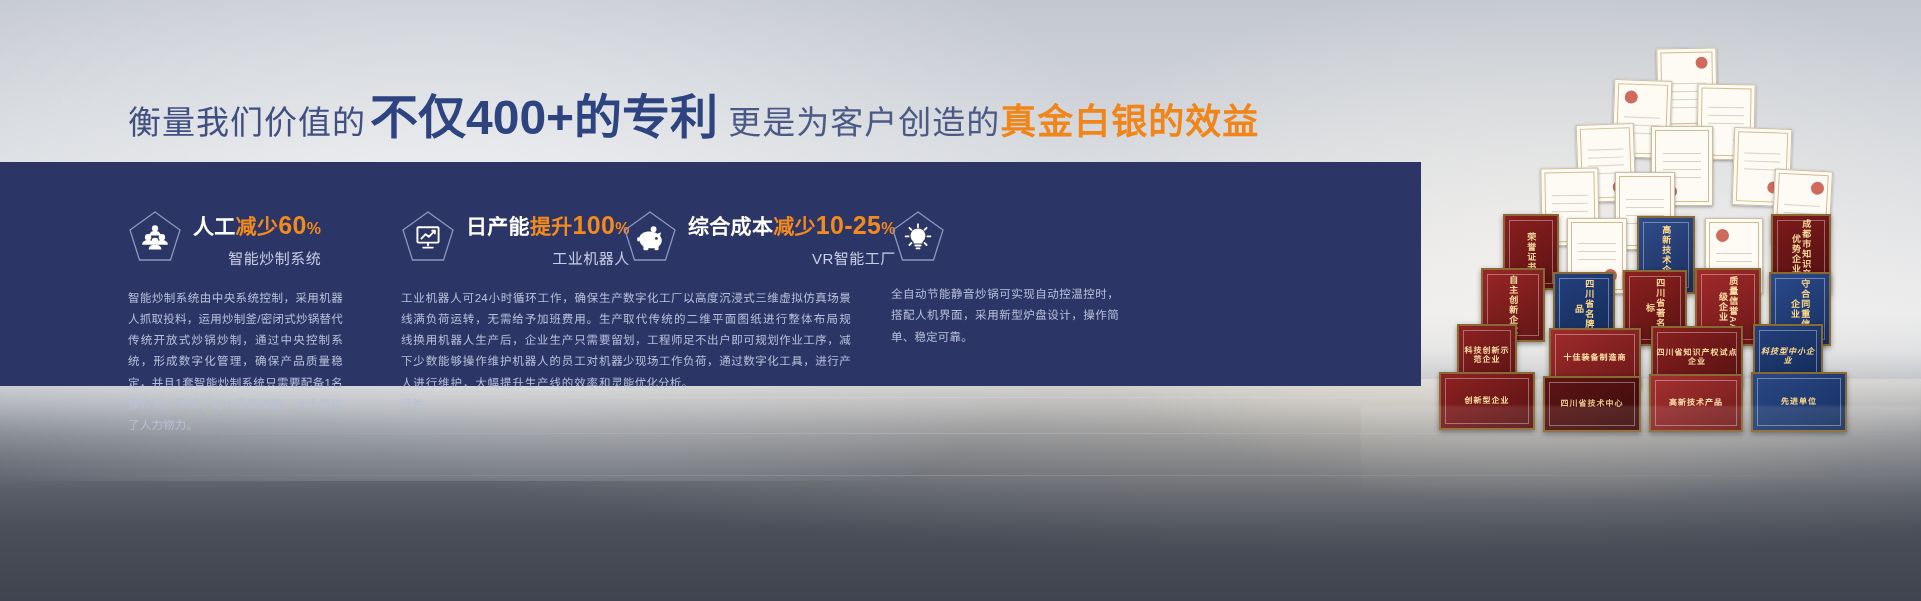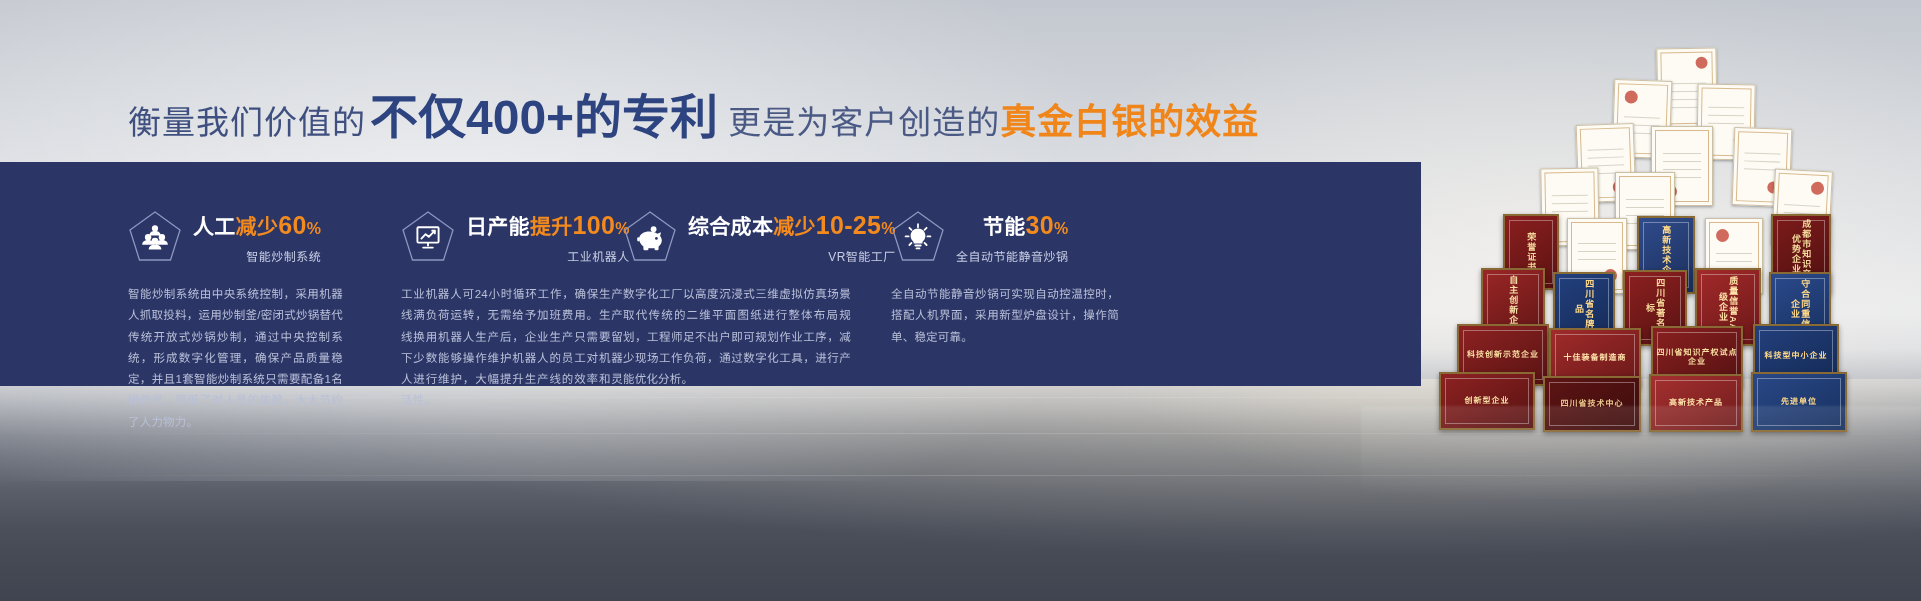--- a/index.html
+++ b/index.html
@@ -77,21 +77,21 @@
     width:54px; height:54px; flex:0 0 54px; position:relative; margin-right:11px;
     display:flex; align-items:center; justify-content:center;
   }
   .pent svg { position:absolute; inset:0; }
   .pent .glyph { position:relative; width:28px; height:28px; }
   .card-titles { padding-top:2px;text-align:right; }
   .stat { font-size:21px; font-weight:bold; color:#ffffff; letter-spacing:.3px; white-space:nowrap; line-height:1.1; }
   .stat .num { color:#f28a1e; font-size:25px; font-weight:bold; }
   .stat .orange { color:#f28a1e; }
   .stat .pct { color:#f28a1e; font-size:16px; font-weight:bold; }
-  .subtitle { font-size:12px; color:#c7cde2; margin-top:7px; letter-spacing:.5px; white-space:nowrap; }
+  .subtitle { font-size:15px; color:#c7cde2; margin-top:7px; letter-spacing:.5px; white-space:nowrap; }
   .body {
     margin-top:20px; font-size:11.5px; line-height:1.85; color:#b9c0d8;
     letter-spacing:.2px; text-align:justify;
   }
 
   
   #certs { position:absolute; right:0; top:28px; width:560px; height:470px; }
   .cert {
     position:absolute; background:#fdfbf4; border:1px solid #cbbfa4;
     box-shadow:0 1px 3px rgba(0,0,0,.35);
@@ -237,26 +237,20 @@
               <line x1="1.6" y1="13.4" x2="4.6" y2="13.4"></line>
               <line x1="26.4" y1="13.4" x2="23.4" y2="13.4"></line>
               <line x1="5.4" y1="22" x2="7.5" y2="19.9"></line>
               <line x1="22.6" y1="22" x2="20.5" y2="19.9"></line>
             </g>
             <path d="M14 5.6c-4.3 0-7.4 3.2-7.4 7.2 0 2.8 1.6 4.8 3 6.2v1.6h8.8v-1.6c1.4-1.4 3-3.4 3-6.2 0-4-3.1-7.2-7.4-7.2z" fill="#ffffff"></path>
             <rect x="10.4" y="21.6" width="7.2" height="1.9" rx=".9" fill="#ffffff"></rect>
             <rect x="11.6" y="24.5" width="4.8" height="1.8" rx=".9" fill="#ffffff"></rect>
           </svg>
         </div>
-        <div class="card-titles">
-          <div class="stat">
-            <span>节能</span><span class="orange"></span><span class="num">30</span><span class="pct">%</span>
-          </div>
-          <div class="subtitle">全自动节能静音炒锅</div>
-        </div>
       </div>
       <div class="body">全自动节能静音炒锅可实现自动控温控时，搭配人机界面，采用新型炉盘设计，操作简单、稳定可靠。</div>
     </div>
 
   </div>
 
   <div id="certs">
 
     <div class="cert" style="left:296px; top:20px;  width:60px; height:80px; transform:rotate(-1deg);">
       <div class="seal" style="left:38px; top:8px;  width:12px; height:12px;"></div>
@@ -354,33 +348,33 @@
     </div>
     <div class="plq" style="left:334px; top:240px; width:66px; height:78px; background:linear-gradient(150deg,#a32a2a,#6b1717);">
       <div class="plq-in"></div>
         <span style="color:#ffe2a8">质量信誉AAA级企业</span>
     </div>
     <div class="plq" style="left:408px; top:244px; width:62px; height:74px; background:linear-gradient(150deg,#2b4a8c,#17305f);">
       <div class="plq-in"></div>
         <span style="color:#ffd98a">守合同重信用企业</span>
     </div>
 
-    <div class="plq horiz" style="left:96px;  top:296px; width:92px; height:62px; background:linear-gradient(150deg,#8e2222,#5a1313);">
+    <div class="plq horiz" style="left:96px;  top:296px; width:60px; height:62px; background:linear-gradient(150deg,#8e2222,#5a1313);">
       <div class="plq-in"></div>
         <span style="color:#f6dca0">科技创新示范企业</span>
     </div>
     <div class="plq horiz" style="left:188px; top:300px; width:92px; height:60px; background:linear-gradient(150deg,#a12b2b,#6a1818);">
       <div class="plq-in"></div>
         <span style="color:#ffe3ab">十佳装备制造商</span>
     </div>
     <div class="plq horiz" style="left:290px; top:298px; width:92px; height:62px; background:linear-gradient(150deg,#8a2020,#551111);">
       <div class="plq-in"></div>
         <span style="color:#f6dca0">四川省知识产权试点企业</span>
     </div>
-    <div class="plq horiz" style="left:392px; top:296px; width:86px; height:64px; background:linear-gradient(150deg,#24407c,#132a56);">
+    <div class="plq horiz" style="left:392px; top:296px; width:70px; height:64px; background:linear-gradient(150deg,#24407c,#132a56);font-style:italic;">
       <div class="plq-in"></div>
         <span style="color:#ffd98a">科技型中小企业</span>
     </div>
 
     <div class="plq horiz" style="left:78px;  top:344px; width:96px; height:58px; background:linear-gradient(150deg,#8e2222,#581212);">
       <div class="plq-in"></div>
         <span style="color:#f6dca0">创新型企业</span>
     </div>
     <div class="plq horiz" style="left:182px; top:348px; width:98px; height:56px; background:linear-gradient(150deg,#5e1414,#3c0c0c);">
       <div class="plq-in"></div>

